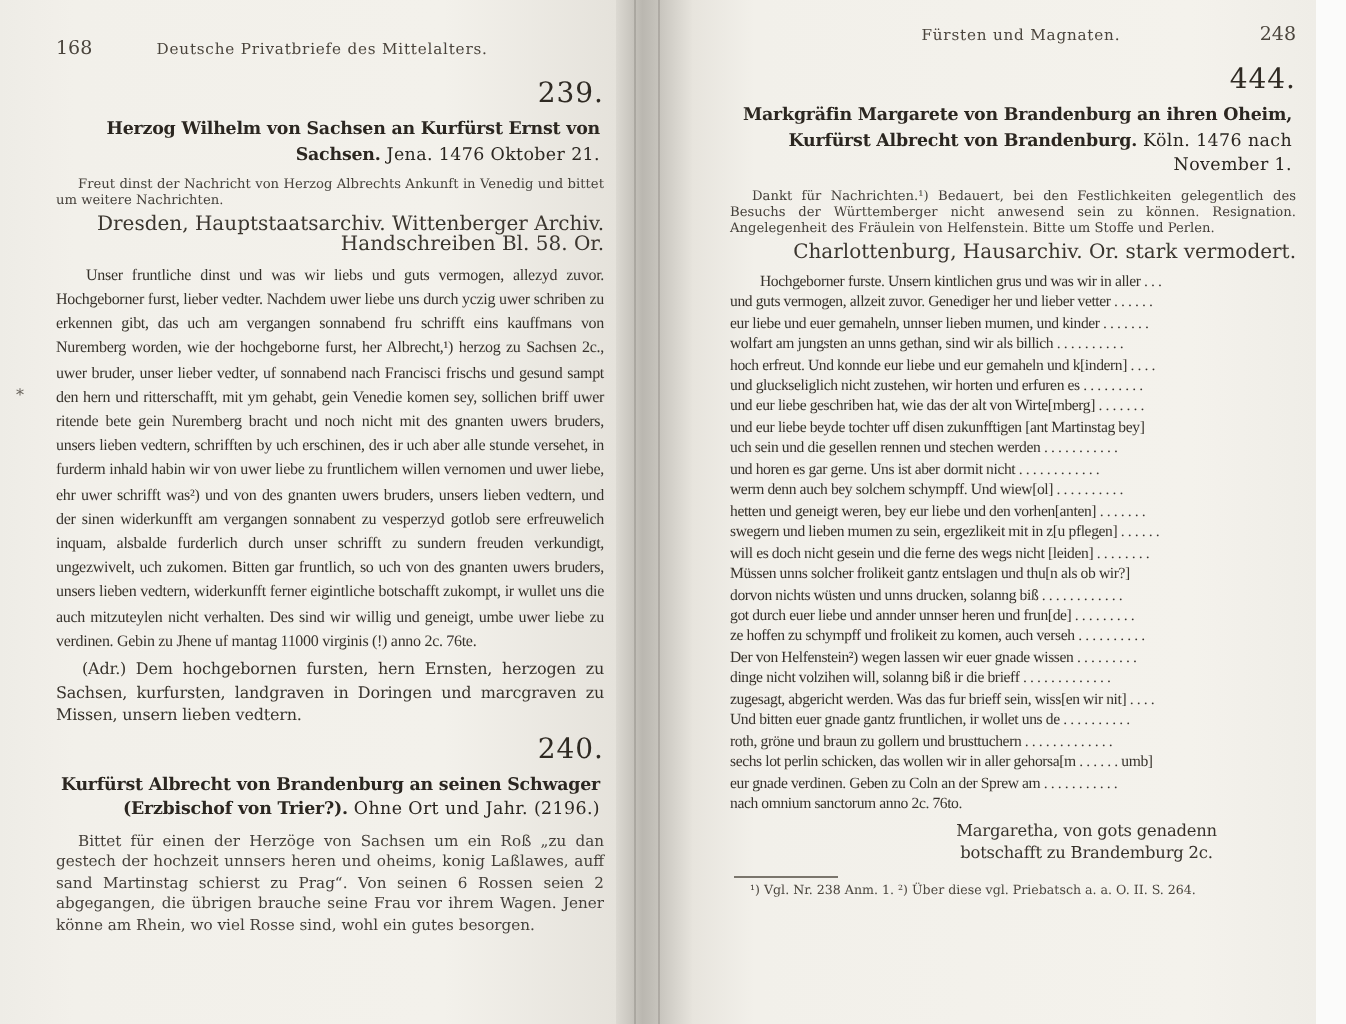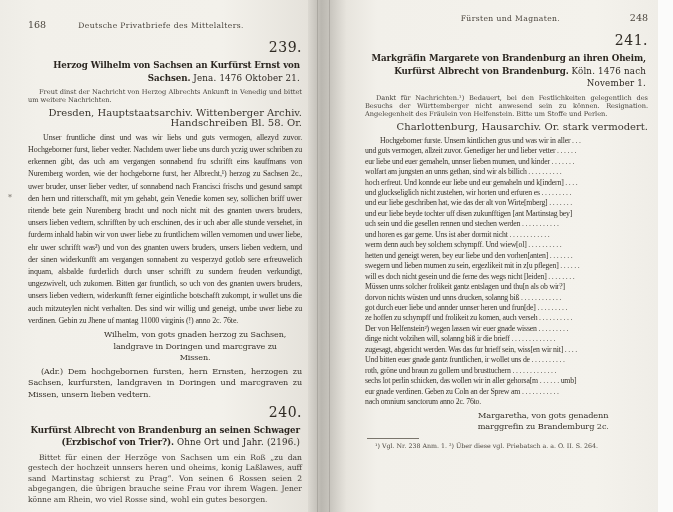--- a/index.html
+++ b/index.html
@@ -70,23 +70,20 @@
     </div>
 
     <div class="secnum">239.</div>
     <div class="heading">
       <span>Herzog Wilhelm von Sachsen an Kurfürst Ernst von Sachsen.</span>
       <span class="hroman">Jena. 1476 Oktober 21.</span>
     </div>
     <div class="regest">Freut dinst der Nachricht von Herzog Albrechts Ankunft in Venedig und bittet um weitere Nachrichten.</div>
     <div class="source">Dresden, Hauptstaatsarchiv.  Wittenberger Archiv.  Handschreiben Bl. 58.  Or.</div>
     <div class="letterbody">Unser fruntliche dinst und was wir liebs und guts vermogen, allezyd zuvor. Hochgeborner furst, lieber vedter. Nachdem uwer liebe uns durch yczig uwer schriben zu erkennen gibt, das uch am vergangen sonnabend fru schrifft eins kauffmans von Nuremberg worden, wie der hochgeborne furst, her Albrecht,¹) herzog zu Sachsen 2c., uwer bruder, unser lieber vedter, uf sonnabend nach Francisci frischs und gesund sampt den hern und ritterschafft, mit ym gehabt, gein Venedie komen sey, sollichen briff uwer ritende bete gein Nuremberg bracht und noch nicht mit des gnanten uwers bruders, unsers lieben vedtern, schrifften by uch erschinen, des ir uch aber alle stunde versehet, in furderm inhald habin wir von uwer liebe zu fruntlichem willen vernomen und uwer liebe, ehr uwer schrifft was²) und von des gnanten uwers bruders, unsers lieben vedtern, und der sinen widerkunfft am vergangen sonnabent zu vesperzyd gotlob sere erfreuwelich inquam, alsbalde furderlich durch unser schrifft zu sundern freuden verkundigt, ungezwivelt, uch zukomen. Bitten gar fruntlich, so uch von des gnanten uwers bruders, unsers lieben vedtern, widerkunfft ferner eigintliche botschafft zukompt, ir wullet uns die auch mitzuteylen nicht verhalten. Des sind wir willig und geneigt, umbe uwer liebe zu verdinen. Gebin zu Jhene uf mantag 11000 virginis (!) anno 2c. 76te.</div>
-    <div class="sig lines">Wilhelm, von gots gnaden herzog zu Sachsen,
-landgrave in Doringen und marcgrave zu
-Missen.</div>
     <div class="addr">(Adr.) Dem hochgebornen fursten, hern Ernsten, herzogen zu Sachsen, kurfursten, landgraven in Doringen und marcgraven zu Missen, unsern lieben vedtern.</div>
 
     <div class="secnum">240.</div>
     <div class="heading">
       <span>Kurfürst Albrecht von Brandenburg an seinen Schwager (Erzbischof von Trier?).</span>
       <span class="hroman">Ohne Ort und Jahr.  (2196.)</span>
     </div>
     <div class="regest mid">Bittet für einen der Herzöge von Sachsen um ein Roß „zu dan gestech der hochzeit unnsers heren und oheims, konig Laßlawes, auff sand Martinstag schierst zu Prag“. Von seinen 6 Rossen seien 2 abgegangen, die übrigen brauche seine Frau vor ihrem Wagen. Jener könne am Rhein, wo viel Rosse sind, wohl ein gutes besorgen.</div>
 
     <span class="marginmark">*</span>
@@ -97,21 +94,21 @@
     <span class="edge2"></span>
   </div>
 
   <div class="page right">
     <div class="pagehead">
       <span class="side"></span>
       <span class="runtitle">Fürsten und Magnaten.</span>
       <span class="pgnum">248</span>
     </div>
 
-    <div class="secnum">241.</div>
+    <div class="secnum">444.</div>
     <div class="heading">
       <span>Markgräfin Margarete von Brandenburg an ihren Oheim, Kurfürst Albrecht von Brandenburg.</span>
       <span class="hroman">Köln.  1476 nach November 1.</span>
     </div>
     <div class="regest">Dankt für Nachrichten.¹) Bedauert, bei den Festlichkeiten gelegentlich des Besuchs der Württemberger nicht anwesend sein zu können. Resignation. Angelegenheit des Fräulein von Helfenstein. Bitte um Stoffe und Perlen.</div>
     <div class="source">Charlottenburg, Hausarchiv.  Or. stark vermodert.</div>
     <div class="letterbody ruined">Hochgeborner furste.  Unsern kintlichen grus und was wir in aller . . .
 und guts vermogen, allzeit zuvor.  Genediger her und lieber vetter . . . . . .
 eur liebe und euer gemaheln, unnser lieben mumen, und kinder . . . . . . .
 wolfart am jungsten an unns gethan, sind wir als billich . . . . . . . . . .
@@ -131,19 +128,19 @@
 ze hoffen zu schympff und frolikeit zu komen, auch verseh . . . . . . . . . .
 Der von Helfenstein²) wegen lassen wir euer gnade wissen . . . . . . . . .
 dinge nicht volzihen will, solanng biß ir die brieff . . . . . . . . . . . . .
 zugesagt, abgericht werden.  Was das fur brieff sein, wiss[en wir nit] . . . .
 Und bitten euer gnade gantz fruntlichen, ir wollet uns de . . . . . . . . . .
 roth, gröne und braun zu gollern und brusttuchern . . . . . . . . . . . . .
 sechs lot perlin schicken, das wollen wir in aller gehorsa[m . . . . . . umb]
 eur gnade verdinen.  Geben zu Coln an der Sprew am . . . . . . . . . . .
 nach omnium sanctorum anno 2c. 76to.</div>
     <div class="sig lines">Margaretha, von gots genadenn
-marggrefin zu Brandemburg 2c.</div>
+botschafft zu Brandemburg 2c.</div>
 
     <div class="footrule"></div>
     <div class="footnote">¹) Vgl. Nr. 238 Anm. 1.  ²) Über diese vgl. Priebatsch a. a. O. II. S. 264.</div>
   </div>
 
 </div>
 
 </body></html>

